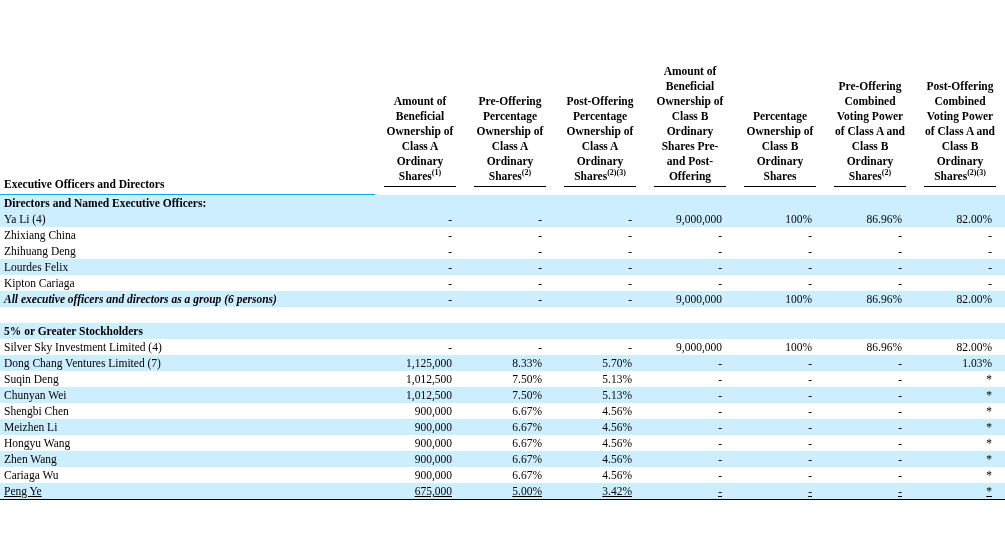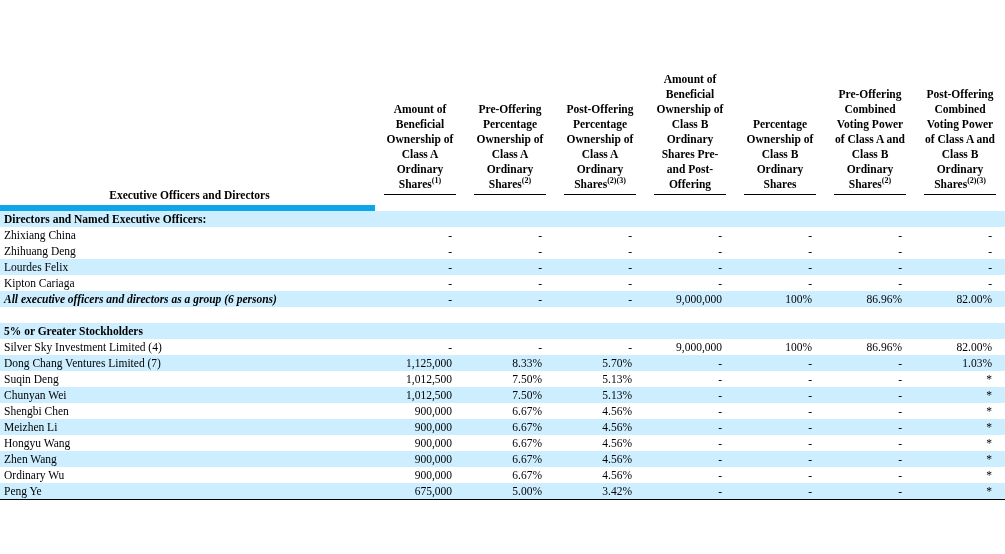--- a/index.html
+++ b/index.html
@@ -19,30 +19,30 @@
     margin-top: 56px;
   }
   th {
     vertical-align: bottom;
     padding: 0;
     font-size: 11.5px;
     font-weight: bold;
   }
   .hdr {
     text-align: center;
-    margin: 16px 9px;
+    margin: 8px 9px;
     padding-bottom: 2px;
     border-bottom: 1px solid #000;
     line-height: 15px;
     font-weight: bold;
   }
   .name-hdr {
-    text-align: center;
+    text-align: left;
     padding: 0 0 2px 4px;
-    border-bottom: 6px solid #0ea5e9;
+    border-bottom: 1px solid #0ea5e9;
     line-height: 15px;
     font-weight: bold;
   }
   sup {
     font-size: 8px;
     line-height: 0;
   }
   td {
     font-size: 11.5px;
     height: 16px;
@@ -50,21 +50,21 @@
     padding: 0;
     white-space: nowrap;
     overflow: hidden;
     vertical-align: middle;
   }
   td.name  { padding-left: 4px; text-align: left; }
   td.value { text-align: right; padding-right: 13px; }
   td.section { font-weight: bold; margin-top: 16px; }
   td.italic  { font-style: italic; font-weight: bold; }
   tr.shaded td { background: var(--stripe, #cceeff); }
-  tbody tr:last-child td { border-bottom: 1.5px solid #000; }
+  tbody tr:last-child td { border-bottom: 1.5px solid #000; text-decoration: underline; }
 </style>
 </head>
 <body style="background: rgb(255, 255, 255);">
 
 <table class="ownership">
   <colgroup>
     <col style="width:375px">
     <col style="width:90px">
       <col style="width:90px">
       <col style="width:90px">
@@ -100,86 +100,96 @@
         <th>
           <div class="hdr"><span>Post-Offering Combined Voting Power of Class A and Class B Ordinary Shares</span><sup>(2)(3)</sup></div>
         </th>
       </tr>
   </thead>
   <tbody id="table-body">
 
   <tr class="shaded">
         <td colspan="8" class="name section">Directors and Named Executive Officers:</td>
       </tr>
-      <tr>
-        <td class="name">Zhixiang China</td>
-        <td class="value">-</td>
-        <td class="value">-</td>
-        <td class="value">-</td>
-        <td class="value">-</td>
-        <td class="value">-</td>
-        <td class="value">-</td>
-        <td class="value">-</td>
-      </tr>
-      <tr>
-        <td class="name">Zhihuang Deng</td>
-        <td class="value">-</td>
-        <td class="value">-</td>
-        <td class="value">-</td>
-        <td class="value">-</td>
-        <td class="value">-</td>
-        <td class="value">-</td>
-        <td class="value">-</td>
-      </tr>
-      <tr class="shaded">
-        <td class="name">Lourdes Felix</td>
-        <td class="value">-</td>
-        <td class="value">-</td>
-        <td class="value">-</td>
-        <td class="value">-</td>
-        <td class="value">-</td>
-        <td class="value">-</td>
-        <td class="value">-</td>
-      </tr>
-      <tr>
-        <td class="name">Kipton Cariaga</td>
-        <td class="value">-</td>
-        <td class="value">-</td>
-        <td class="value">-</td>
-        <td class="value">-</td>
-        <td class="value">-</td>
-        <td class="value">-</td>
-        <td class="value">-</td>
-      </tr>
-      <tr class="shaded">
-        <td class="name italic">All executive officers and directors as a group (6 persons)</td>
+      <tr class="shaded">
+        <td class="name">Ya Li (4)</td>
         <td class="value">-</td>
         <td class="value">-</td>
         <td class="value">-</td>
         <td class="value">9,000,000</td>
         <td class="value">100%</td>
         <td class="value">86.96%</td>
         <td class="value">82.00%</td>
       </tr>
       <tr>
-        <td colspan="8"></td>
-      </tr>
-      <tr class="shaded">
-        <td colspan="8" class="name section">5% or Greater Stockholders</td>
-      </tr>
-      <tr>
-        <td class="name">Silver Sky Investment Limited (4)</td>
+        <td class="name">Zhixiang China</td>
+        <td class="value">-</td>
+        <td class="value">-</td>
+        <td class="value">-</td>
+        <td class="value">-</td>
+        <td class="value">-</td>
+        <td class="value">-</td>
+        <td class="value">-</td>
+      </tr>
+      <tr>
+        <td class="name">Zhihuang Deng</td>
+        <td class="value">-</td>
+        <td class="value">-</td>
+        <td class="value">-</td>
+        <td class="value">-</td>
+        <td class="value">-</td>
+        <td class="value">-</td>
+        <td class="value">-</td>
+      </tr>
+      <tr class="shaded">
+        <td class="name">Lourdes Felix</td>
+        <td class="value">-</td>
+        <td class="value">-</td>
+        <td class="value">-</td>
+        <td class="value">-</td>
+        <td class="value">-</td>
+        <td class="value">-</td>
+        <td class="value">-</td>
+      </tr>
+      <tr>
+        <td class="name">Kipton Cariaga</td>
+        <td class="value">-</td>
+        <td class="value">-</td>
+        <td class="value">-</td>
+        <td class="value">-</td>
+        <td class="value">-</td>
+        <td class="value">-</td>
+        <td class="value">-</td>
+      </tr>
+      <tr class="shaded">
+        <td class="name italic">All executive officers and directors as a group (6 persons)</td>
         <td class="value">-</td>
         <td class="value">-</td>
         <td class="value">-</td>
         <td class="value">9,000,000</td>
         <td class="value">100%</td>
         <td class="value">86.96%</td>
         <td class="value">82.00%</td>
       </tr>
+      <tr>
+        <td colspan="8"></td>
+      </tr>
+      <tr class="shaded">
+        <td colspan="8" class="name section">5% or Greater Stockholders</td>
+      </tr>
+      <tr>
+        <td class="name">Silver Sky Investment Limited (4)</td>
+        <td class="value">-</td>
+        <td class="value">-</td>
+        <td class="value">-</td>
+        <td class="value">9,000,000</td>
+        <td class="value">100%</td>
+        <td class="value">86.96%</td>
+        <td class="value">82.00%</td>
+      </tr>
       <tr class="shaded">
         <td class="name">Dong Chang Ventures Limited (7)</td>
         <td class="value">1,125,000</td>
         <td class="value">8.33%</td>
         <td class="value">5.70%</td>
         <td class="value">-</td>
         <td class="value">-</td>
         <td class="value">-</td>
         <td class="value">1.03%</td>
       </tr>
@@ -237,21 +247,21 @@
         <td class="name">Zhen Wang</td>
         <td class="value">900,000</td>
         <td class="value">6.67%</td>
         <td class="value">4.56%</td>
         <td class="value">-</td>
         <td class="value">-</td>
         <td class="value">-</td>
         <td class="value">*</td>
       </tr>
       <tr>
-        <td class="name">Ordinary Wu</td>
+        <td class="name">Cariaga Wu</td>
         <td class="value">900,000</td>
         <td class="value">6.67%</td>
         <td class="value">4.56%</td>
         <td class="value">-</td>
         <td class="value">-</td>
         <td class="value">-</td>
         <td class="value">*</td>
       </tr>
       <tr class="shaded">
         <td class="name">Peng Ye</td>

